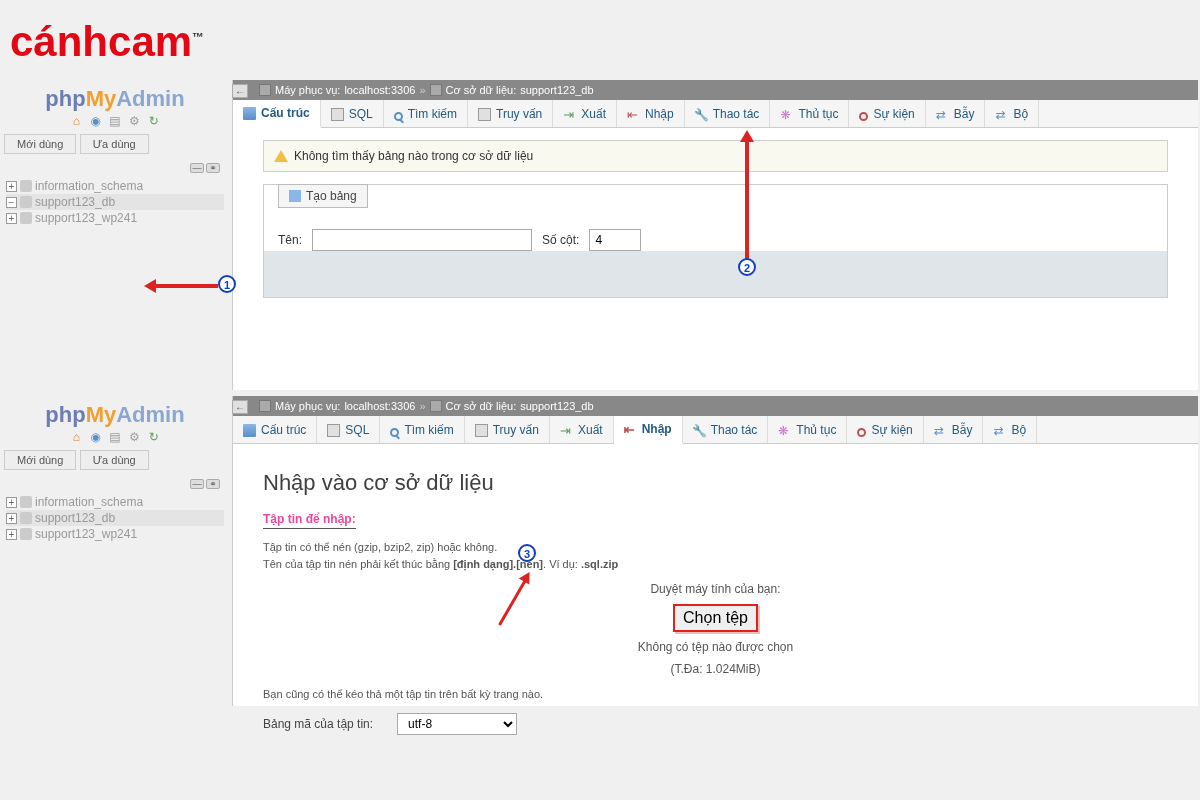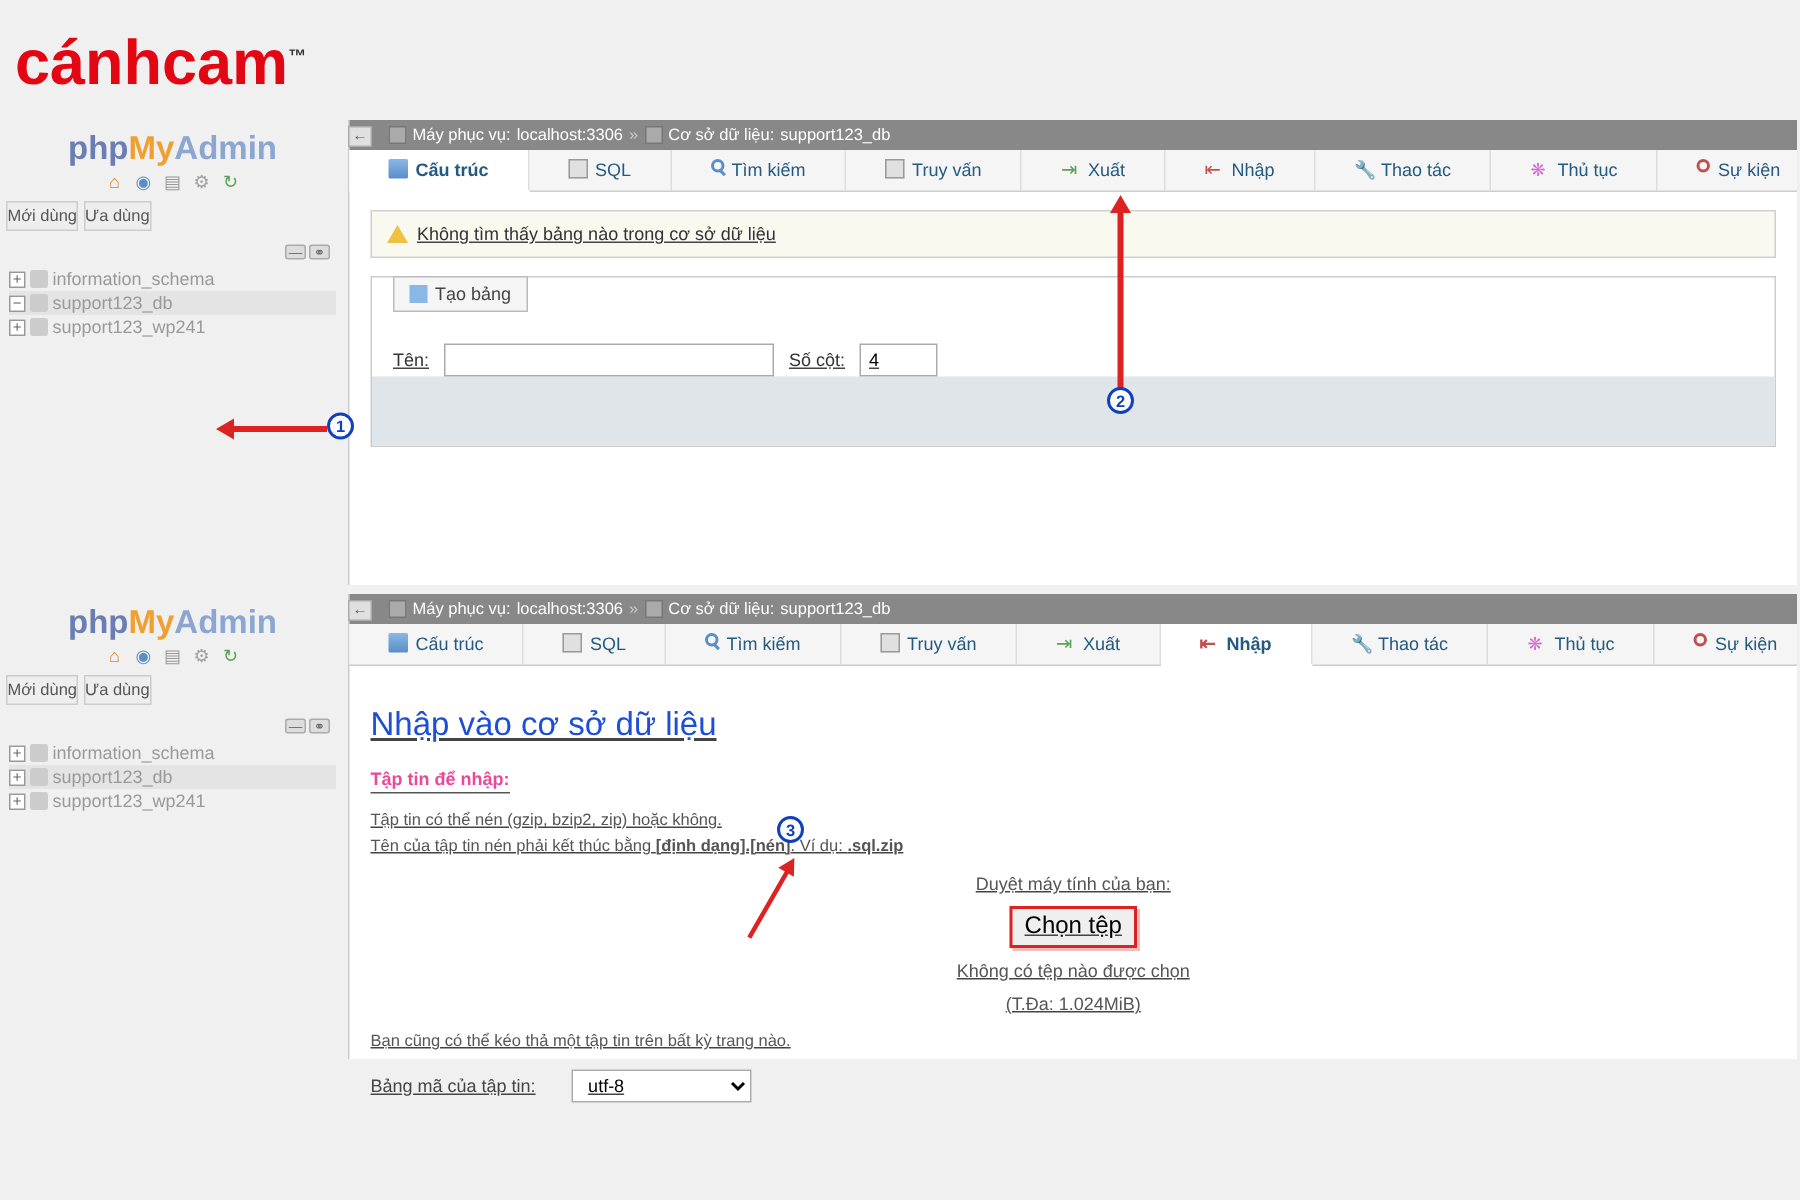--- a/index.html
+++ b/index.html
@@ -21,71 +21,71 @@
 .pma-logo .admin { color: #8aa6d1; }
 .quick-icons { text-align: center; padding-bottom: 4px; }
 .quick-icons span { display: inline-block; width: 14px; height: 14px; margin: 0 1px; font-size: 12px; }
 .home-ic { color: #d9822b; }
 .globe-ic { color: #5a8ec7; }
 .doc-ic { color: #999; }
 .gear-ic { color: #a0a0a0; }
 .reload-ic { color: #5aa15a; }
 
 .recent-buttons { padding: 2px 4px; }
-.recent-buttons button { background: #eee; border: 1px solid #ccc; padding: 3px 0; font-size: 11px; color: #555; cursor: pointer; }
+.recent-buttons button { background: #eee; border: 1px solid #ccc; padding: 3px 12px; font-size: 11px; color: #555; cursor: pointer; }
 
 .tree-toggle { text-align: right; padding: 4px 10px 2px; }
 .tree-toggle span { display: inline-block; width: 14px; height: 10px; background: #ddd; border: 1px solid #aaa; border-radius: 2px; margin-left: 2px; font-size: 9px; text-align: center; line-height: 9px; color: #666; }
 
 .tree { padding: 2px 6px; font-size: 12px; color: #999; }
 .tree-item { padding: 1px 0; display: flex; align-items: center; }
 .tree-item.sel { background: #e4e4e4; }
 .tree-exp { display: inline-block; width: 11px; height: 11px; border: 1px solid #999; background: #fff; font-size: 10px; line-height: 9px; text-align: center; margin-right: 3px; color: #666; }
 .tree-db { display: inline-block; width: 12px; height: 12px; background: #ccc; border-radius: 2px; margin-right: 3px; }
 .tree-label { color: #999; }
 
 .main { position: absolute; left: 232px; top: 0; width: 966px; height: 100%; background: #fff; border-left: 1px solid #ccc; }
 .back-arrow { position: absolute; left: -1px; top: 4px; width: 16px; height: 14px; background: #e0e0e0; border: 1px solid #aaa; font-size: 10px; text-align: center; line-height: 12px; color: #555; cursor: pointer; z-index: 2; }
 
 .breadcrumb { background: #888; color: #fff; font-size: 11px; padding: 4px 8px 4px 26px; display: flex; align-items: flex-end; gap: 4px; }
 .bc-ic { display: inline-block; width: 12px; height: 12px; background: #aaa; border: 1px solid #777; }
 .bc-sep { color: #ccc; }
 
 .tabs { display: flex; background: #f5f5f5; border-bottom: 1px solid #ccc; }
-.tab { padding: 6px 26px; border-right: 1px solid #ddd; display: flex; align-items: flex-start; gap: 5px; cursor: pointer; color: #235a81; font-size: 12px; white-space: nowrap; }
+.tab { padding: 6px 10px; border-right: 1px solid #ddd; display: flex; align-items: flex-end; gap: 5px; cursor: pointer; color: #235a81; font-size: 12px; white-space: nowrap; }
 .tab.active { background: #fff; border-bottom: 2px solid #fff; margin-bottom: -1px; font-weight: bold; }
 .tab-ic { display: inline-block; width: 13px; height: 13px; }
 .ic-struct { background: linear-gradient(#8ab8e6, #5a8ec7); border-radius: 1px; }
 .ic-sql { background: #e0e0e0; border: 1px solid #999; }
 .ic-search { border: 2px solid #5a8ec7; border-radius: 50%; width: 9px; height: 9px; position: relative; }
 .ic-search::after { content: ''; position: absolute; width: 5px; height: 2px; background: #5a8ec7; transform: rotate(45deg); bottom: -3px; right: -3px; }
 .ic-query { background: #e0e0e0; border: 1px solid #999; }
 .ic-export { color: #5aa15a; font-size: 13px; line-height: 13px; }
 .ic-import { color: #c05050; font-size: 13px; line-height: 13px; }
 .ic-ops { color: #888; }
 .ic-routines { color: #d070d0; }
 .ic-events { border: 2px solid #c05050; border-radius: 50%; width: 9px; height: 9px; }
 .ic-triggers { color: #5a8ec7; }
 
-.content { padding: 12px 14px; text-decoration: underline; }
+.content { padding: 12px 30px; }
 .notice { border: 1px solid #d0d0d0; background: #f9f9f0; padding: 8px 10px; display: flex; align-items: center; gap: 6px; font-size: 12px; color: #333; }
 .warn-ic { width: 0; height: 0; border-left: 7px solid transparent; border-right: 7px solid transparent; border-bottom: 12px solid #f0c040; position: relative; }
 
 .create-group { border: 1px solid #ccc; background: #fff; padding: 16px 14px 60px; margin-top: 12px; position: relative; }
 .create-btn { border: 1px solid #bbb; background: #f5f5f5; padding: 4px 10px; display: inline-flex; align-items: center; gap: 5px; font-size: 12px; cursor: pointer; position: absolute; top: -1px; left: 14px; }
 .create-ic { display: inline-block; width: 12px; height: 12px; background: #8ab8e6; }
 .create-fields { margin-top: 28px; display: flex; align-items: center; gap: 10px; }
 .create-fields label { color: #333; }
 .create-fields input { border: 1px solid #aaa; padding: 3px 5px; font-size: 12px; }
 .in-name { width: 220px; }
 .in-cols { width: 52px; }
 .grey-strip { background: #e0e5ea; height: 46px; margin: 0 -14px -60px; }
 
 
-.import-title { font-size: 22px; color: #1d4ed8; padding: 14px 0 16px; font-weight: normal; }
+.import-title { font-size: 22px; color: #404040; padding: 14px 0 16px; font-weight: normal; }
 .section-h { font-weight: bold; color: #ec4899; padding-bottom: 2px; border-bottom: 1px solid #555; display: inline-block; margin-bottom: 10px; }
 .para { color: #555; font-size: 11px; line-height: 1.5; }
 .browse-row { margin: 10px 0; color: #555; display: flex; align-items: center; gap: 8px; flex-wrap: wrap; flex-direction: column; }
 .file-btn { border: 2px solid #d22; padding: 3px 8px; background: #efefef; font-size: 16px; cursor: pointer; box-shadow: 2px 2px 0 rgba(210,34,34,0.3); }
 .charset-row { margin-top: 10px; display: flex; align-items: center; gap: 24px; }
 .charset-row select { border: 1px solid #aaa; padding: 2px 6px; width: 120px; font-size: 12px; background: #fff; }
 
 
 .anno-arrow { position: absolute; pointer-events: none; }
 .anno-badge { position: absolute; width: 18px; height: 18px; border-radius: 50%; border: 2px solid #1040c0; background: #fff; color: #1040c0; font-weight: bold; font-size: 11px; text-align: center; line-height: 16px; }

